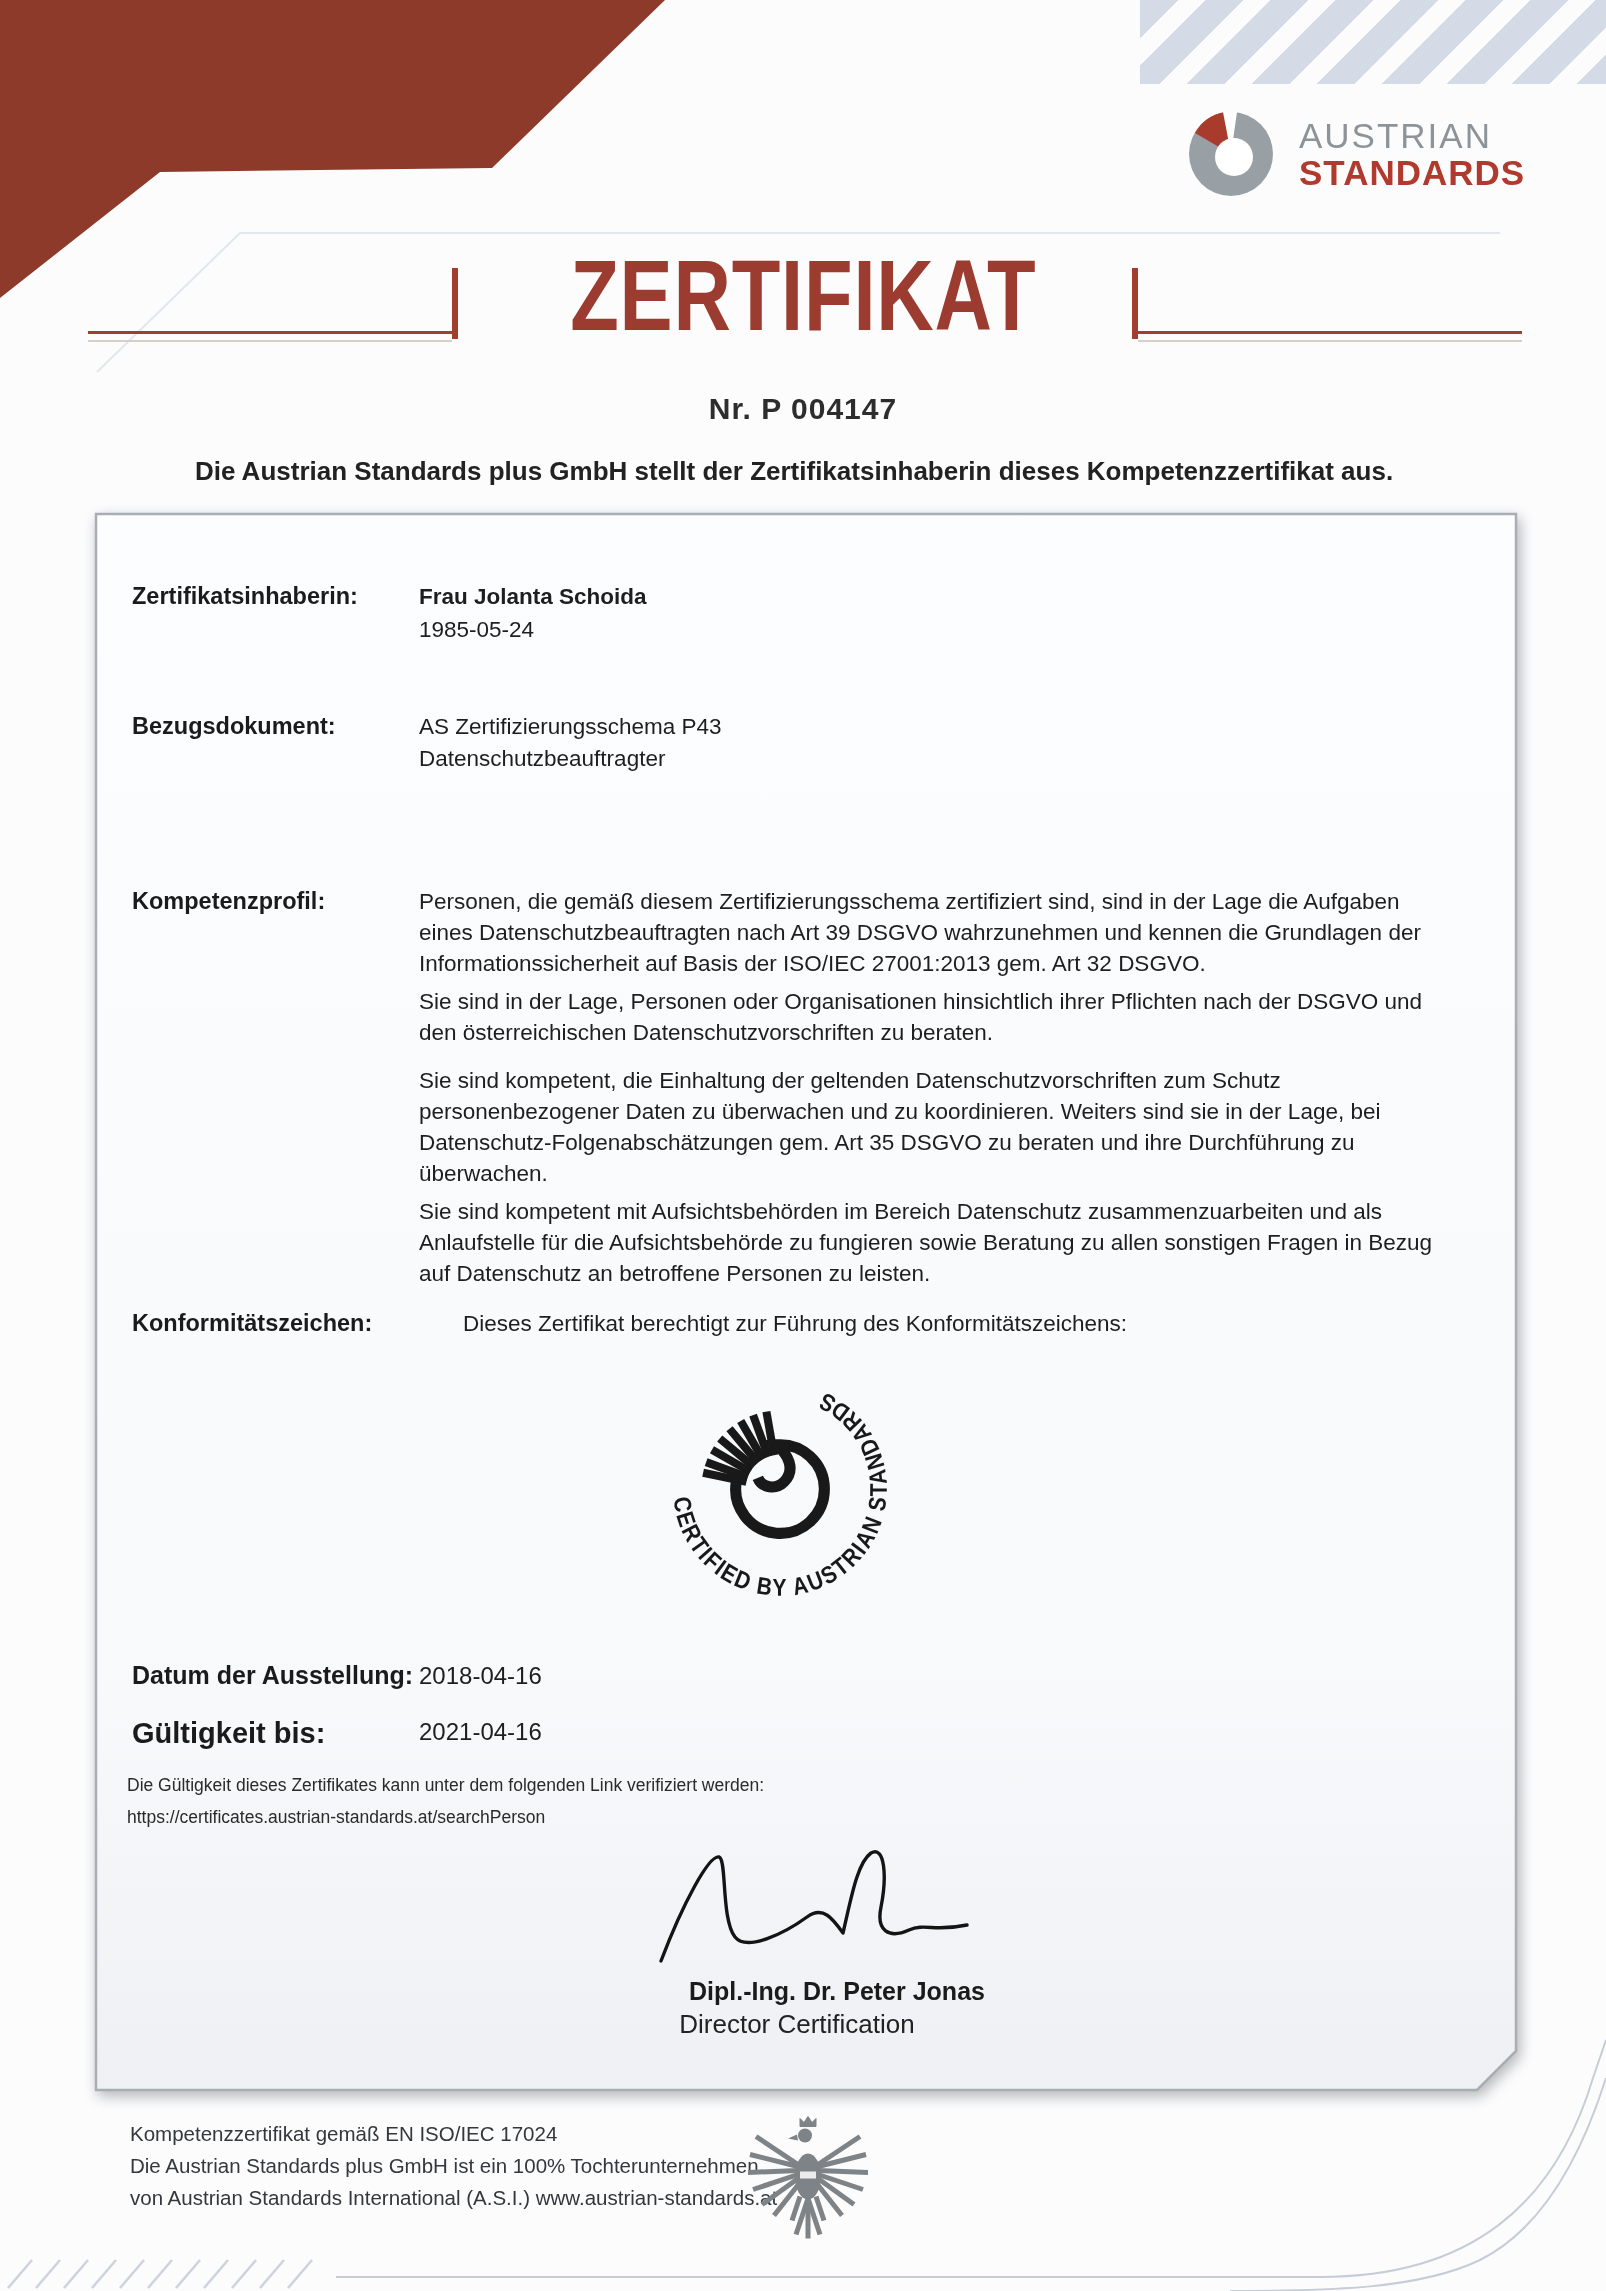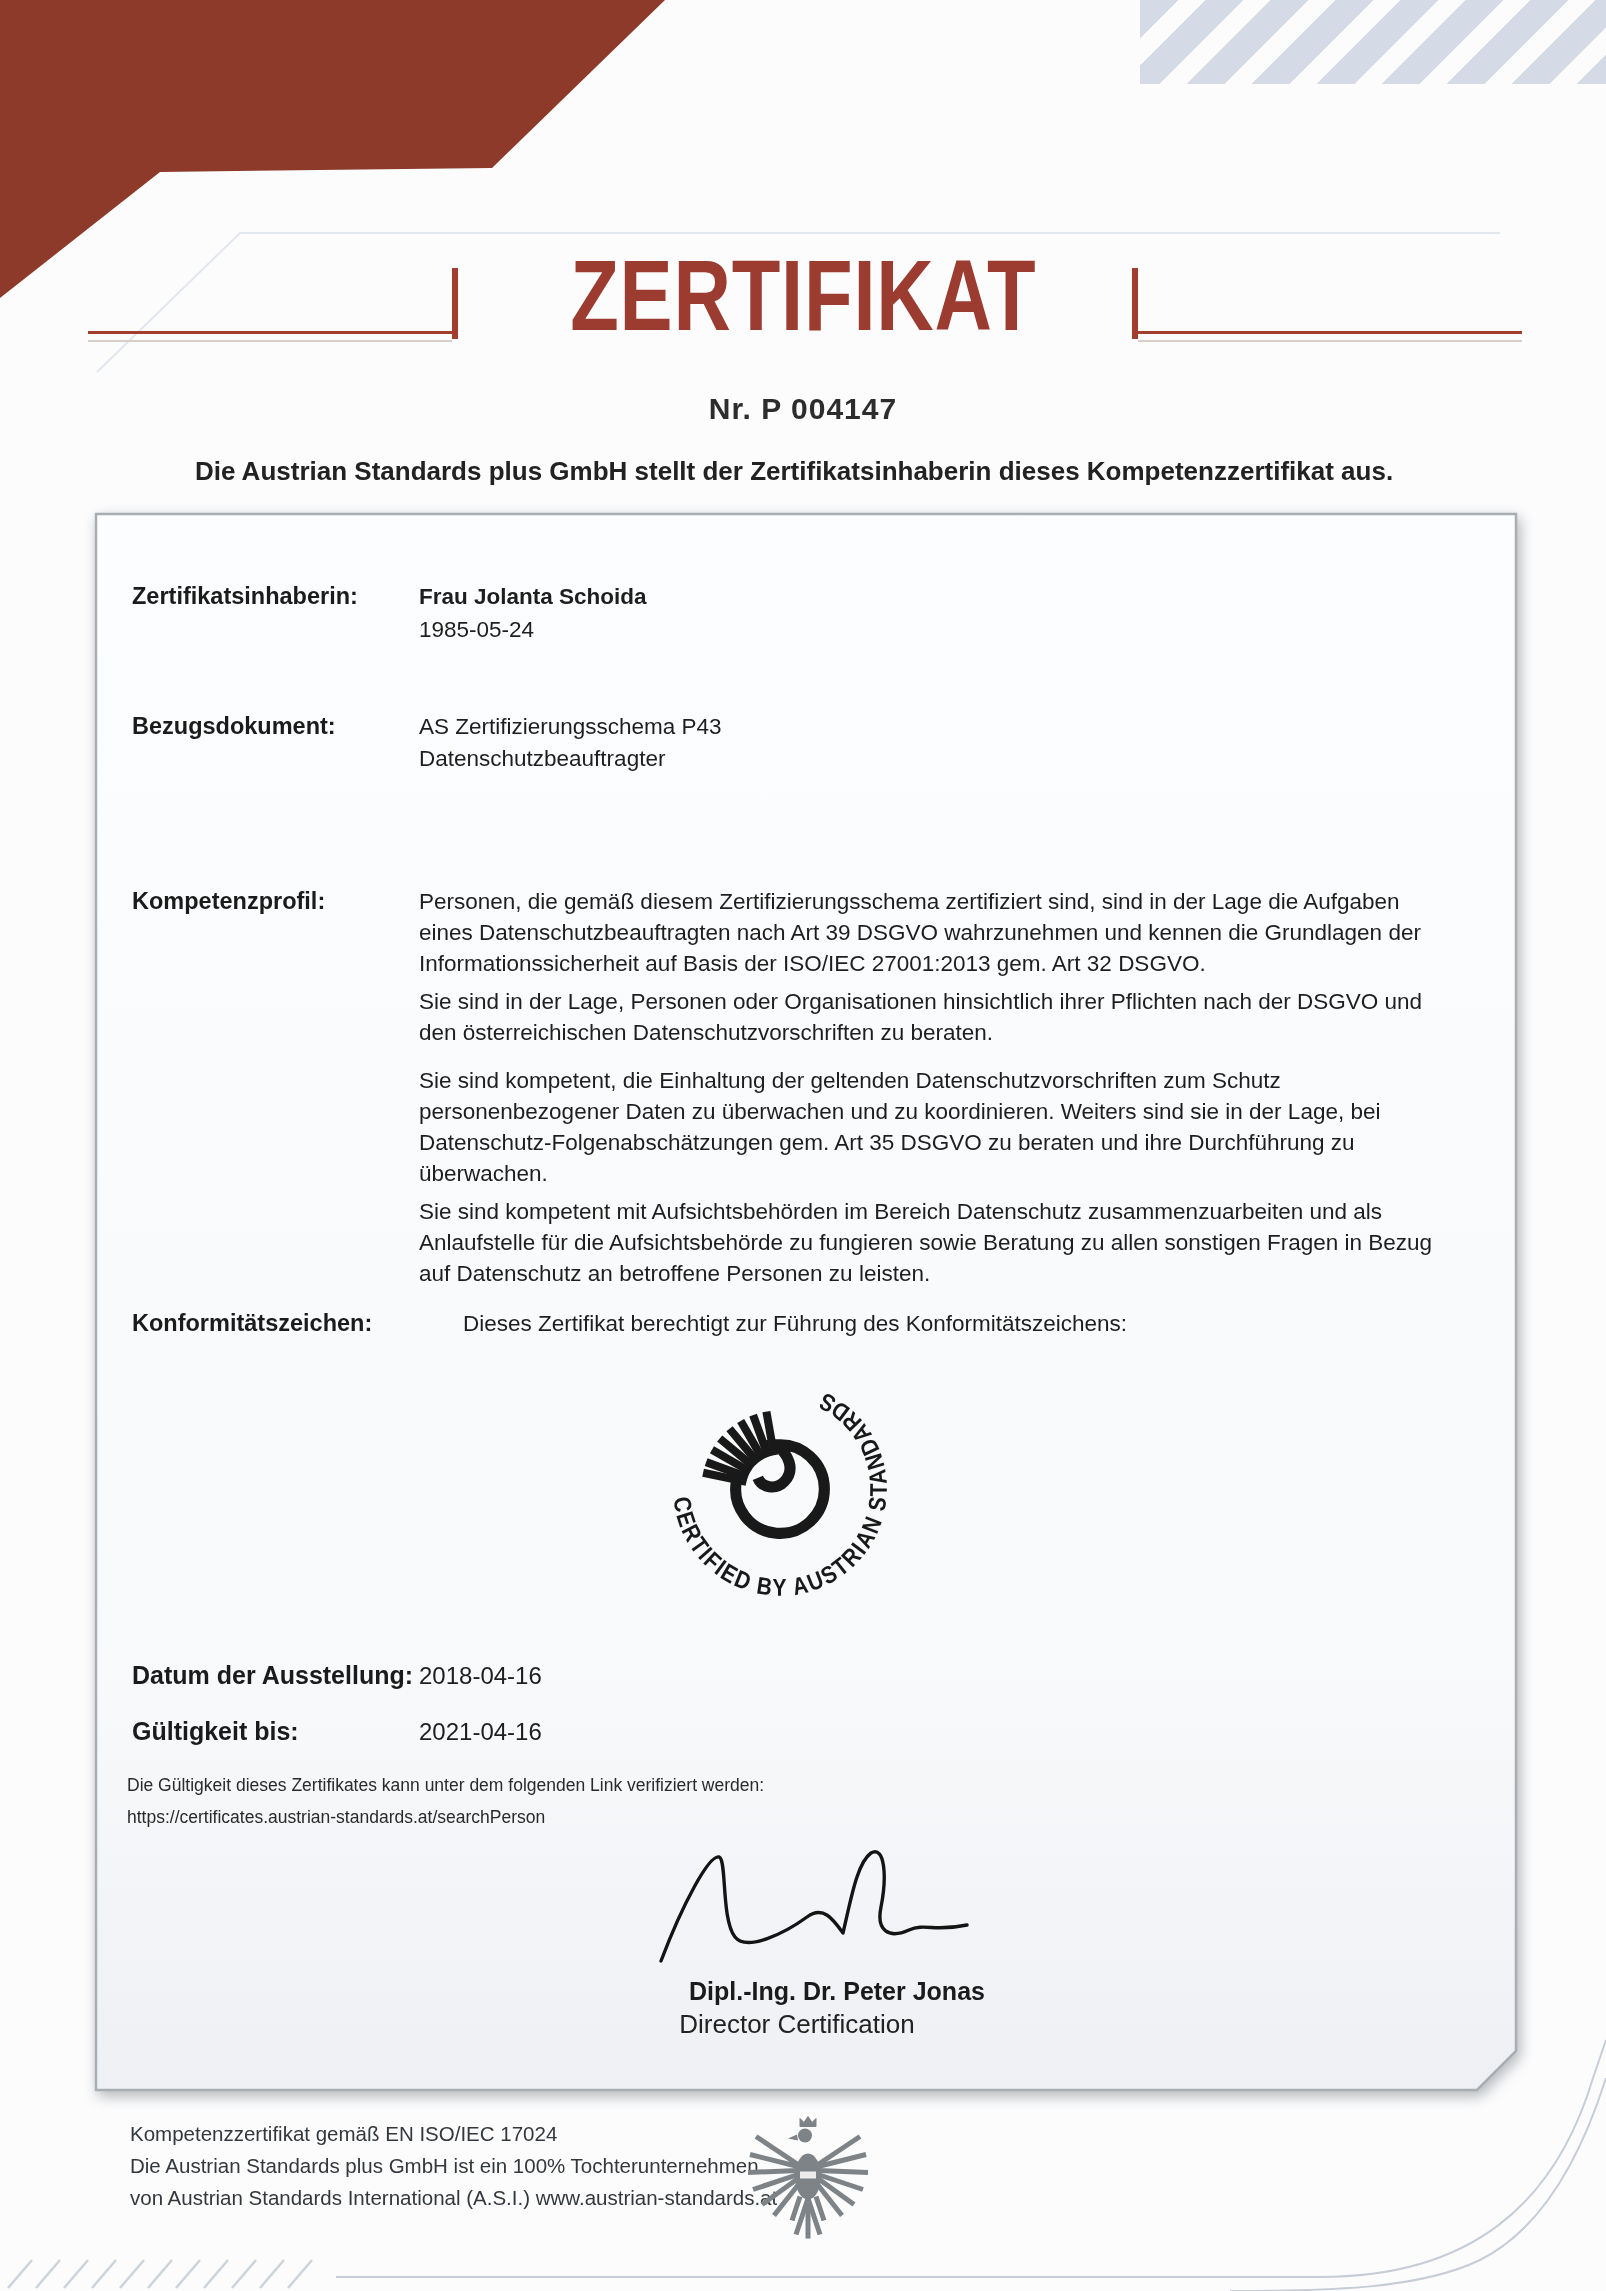--- a/index.html
+++ b/index.html
@@ -69,20 +69,32 @@
   <div class="stripes-tr"></div>
 
   <svg class="watermark" width="1606" height="2291">
     <circle cx="803" cy="1300" r="585" fill="none" stroke="#e9edf5" stroke-width="3"></circle>
     <line x1="690" y1="745" x2="240" y2="1190" stroke="#e9edf5" stroke-width="3"></line>
     <line x1="760" y1="795" x2="305" y2="1258" stroke="#e9edf5" stroke-width="3"></line>
     <path d="M 1010,735 C 1185,950 1195,1380 1000,1580" fill="none" stroke="#e9edf5" stroke-width="3"></path>
     <line x1="1048" y1="705" x2="870" y2="1865" stroke="#edf0f6" stroke-width="3"></line>
   </svg>
 
+  <div class="brand">
+    <svg width="92" height="92" viewBox="0 0 92 92">
+      <circle cx="46" cy="46" r="42" fill="#99a0a5"></circle>
+      <path d="M46,46 L10,25 A42,42 0 0 1 40,4 Z" fill="#a93b2c"></path>
+      <path d="M46,46 L38,4 L52,4 Z" fill="#ffffff"></path>
+      <circle cx="49" cy="49" r="19" fill="#ffffff"></circle>
+    </svg>
+    <div class="brand-text">
+      <div class="brand-top">AUSTRIAN</div>
+      <div class="brand-bottom">STANDARDS</div>
+    </div>
+  </div>
 
   <div class="title-wrap">
     <span class="title">ZERTIFIKAT</span>
   </div>
   <div class="rule" style="left:88px;top:331px;width:364px;height:3px;"></div>
   <div class="rule-ghost" style="left:88px;top:340px;width:364px;height:2px;"></div>
   <div class="rule" style="left:452px;top:268px;width:6px;height:71px;"></div>
   <div class="rule" style="left:1132px;top:268px;width:6px;height:71px;"></div>
   <div class="rule" style="left:1138px;top:331px;width:384px;height:3px;"></div>
   <div class="rule-ghost" style="left:1138px;top:340px;width:384px;height:2px;"></div>
@@ -133,21 +145,21 @@
         <line x1="104" y1="109.1" x2="70.2" y2="80.9"></line>
         <line x1="100.6" y1="114" x2="62.5" y2="92"></line>
         <line x1="98.1" y1="119.4" x2="56.7" y2="104.3"></line>
         <line x1="96.7" y1="123.9" x2="53.7" y2="114.8"></line>
       </g>
       <path d="M 86.7,123.4 A 44,44 0 1 0 126.2,87.2 C 138,96 146,112 134,124 C 126,132 112,130 108,120" fill="none" stroke="#191919" stroke-width="11"></path>
     </svg>
 
     <div class="abs lbl" style="left:35px;top:1146px;font-size:25px;">Datum der Ausstellung:</div>
     <div class="abs val" style="left:322px;top:1145px;font-size:24px;">2018-04-16</div>
-    <div class="abs lbl" style="left:35px;top:1202px;font-size:25px;">Gültigkeit bis:</div>
+    <div class="abs lbl" style="left:35px;top:1202px;font-size:29px;">Gültigkeit bis:</div>
     <div class="abs val" style="left:322px;top:1201px;font-size:24px;">2021-04-16</div>
 
     <div class="abs smallnote" style="left:30px;top:1255px;">Die Gültigkeit dieses Zertifikates kann unter dem folgenden Link verifiziert werden:</div>
     <a class="abs smallnote link" style="left:30px;top:1287px;" href="#">https://certificates.austrian-standards.at/searchPerson</a>
 
     <svg class="abs" style="left:545px;top:1318px;" width="370" height="150" viewBox="0 0 360 150">
       <path d="M 14,128 C 36,70 62,22 72,24 C 80,26 74,86 88,104 C 100,119 138,100 160,84
                C 176,72 186,86 196,100 C 204,66 210,30 224,20 C 238,12 240,44 234,74
                C 229,98 242,106 262,97 C 278,90 288,99 320,92" fill="none" stroke="#141414" stroke-width="3.4" stroke-linecap="round" stroke-linejoin="round"></path>
     </svg>

